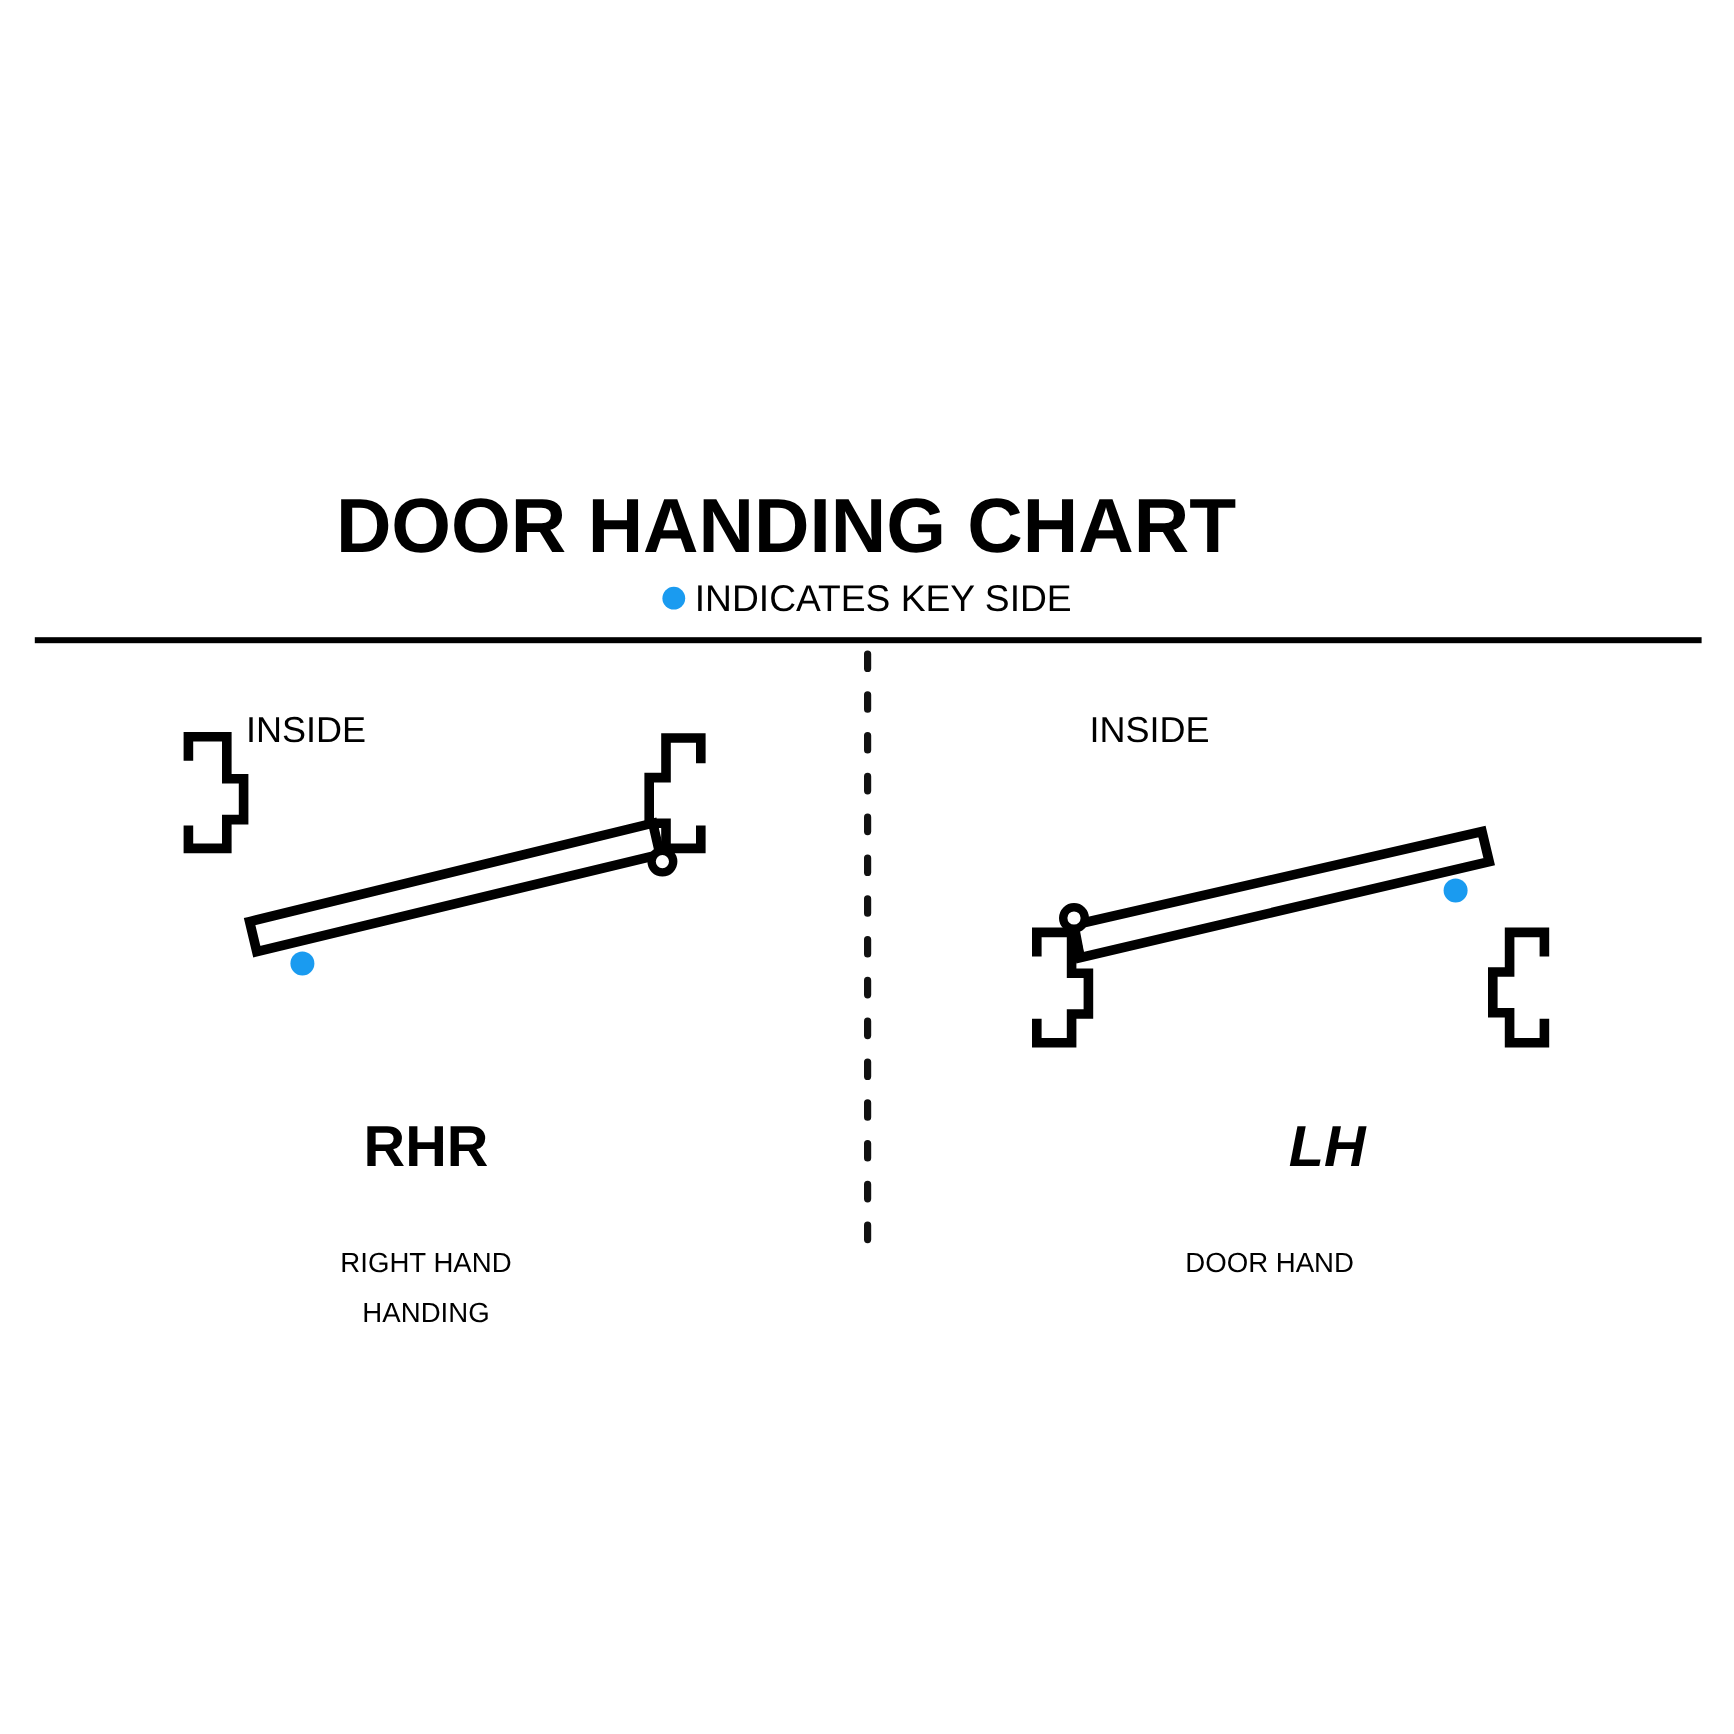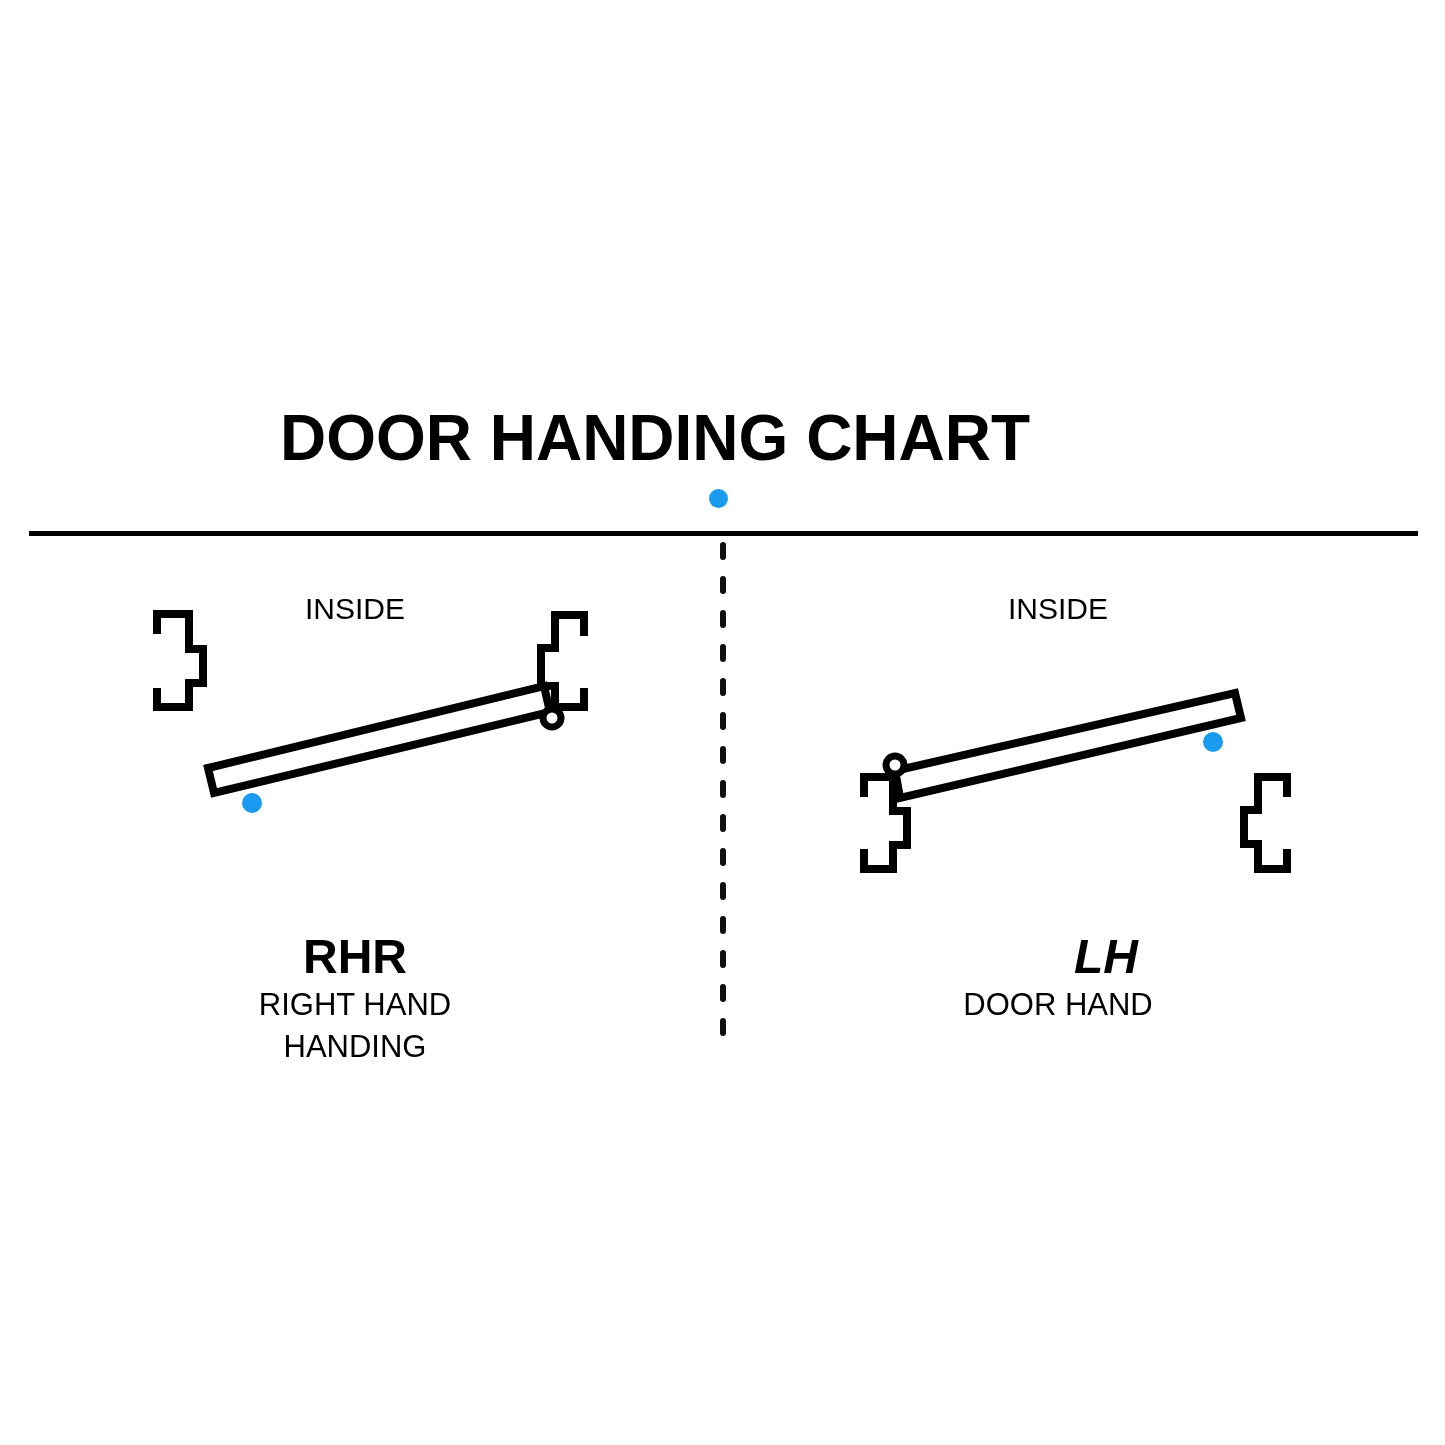--- a/index.html
+++ b/index.html
@@ -57,46 +57,46 @@
       position: absolute;
       left: 0;
       top: 0;
       width: 1445px;
       height: 1445px;
     }
     .label-inside {
       position: absolute;
       font-size: 30px;
       line-height: 36px;
-      text-align: center;
       width: 300px;
     }
     .hand-code {
       position: absolute;
       font-weight: bold;
       font-size: 48px;
       line-height: 54px;
       text-align: center;
       width: 300px;
     }
     .hand-name {
       position: absolute;
-      font-size: 31px;
+      font-size: 23px;
       line-height: 41px;
       text-align: center;
       width: 320px;
+      margin-top: 48px;
     }
   </style>
 </head>
 <body>
 
 <div class="title">DOOR HANDING CHART</div>
 
 <div class="legend">
-  <span class="legend-dot" style="background:#1a9bf0;"></span>
+  <span class="legend-dot" style="background:#1a9bf0;"></span><span>INDICATES KEY SIDE</span>
 </div>
 
 <div class="divider"></div>
 
 <svg class="diagram-svg" viewBox="0 0 1445 1445" xmlns="http://www.w3.org/2000/svg">
 
   <line x1="723" y1="545" x2="723" y2="1046" stroke="#111" stroke-width="6" stroke-linecap="round" stroke-dasharray="12 22"></line>
 
   <g>
 

